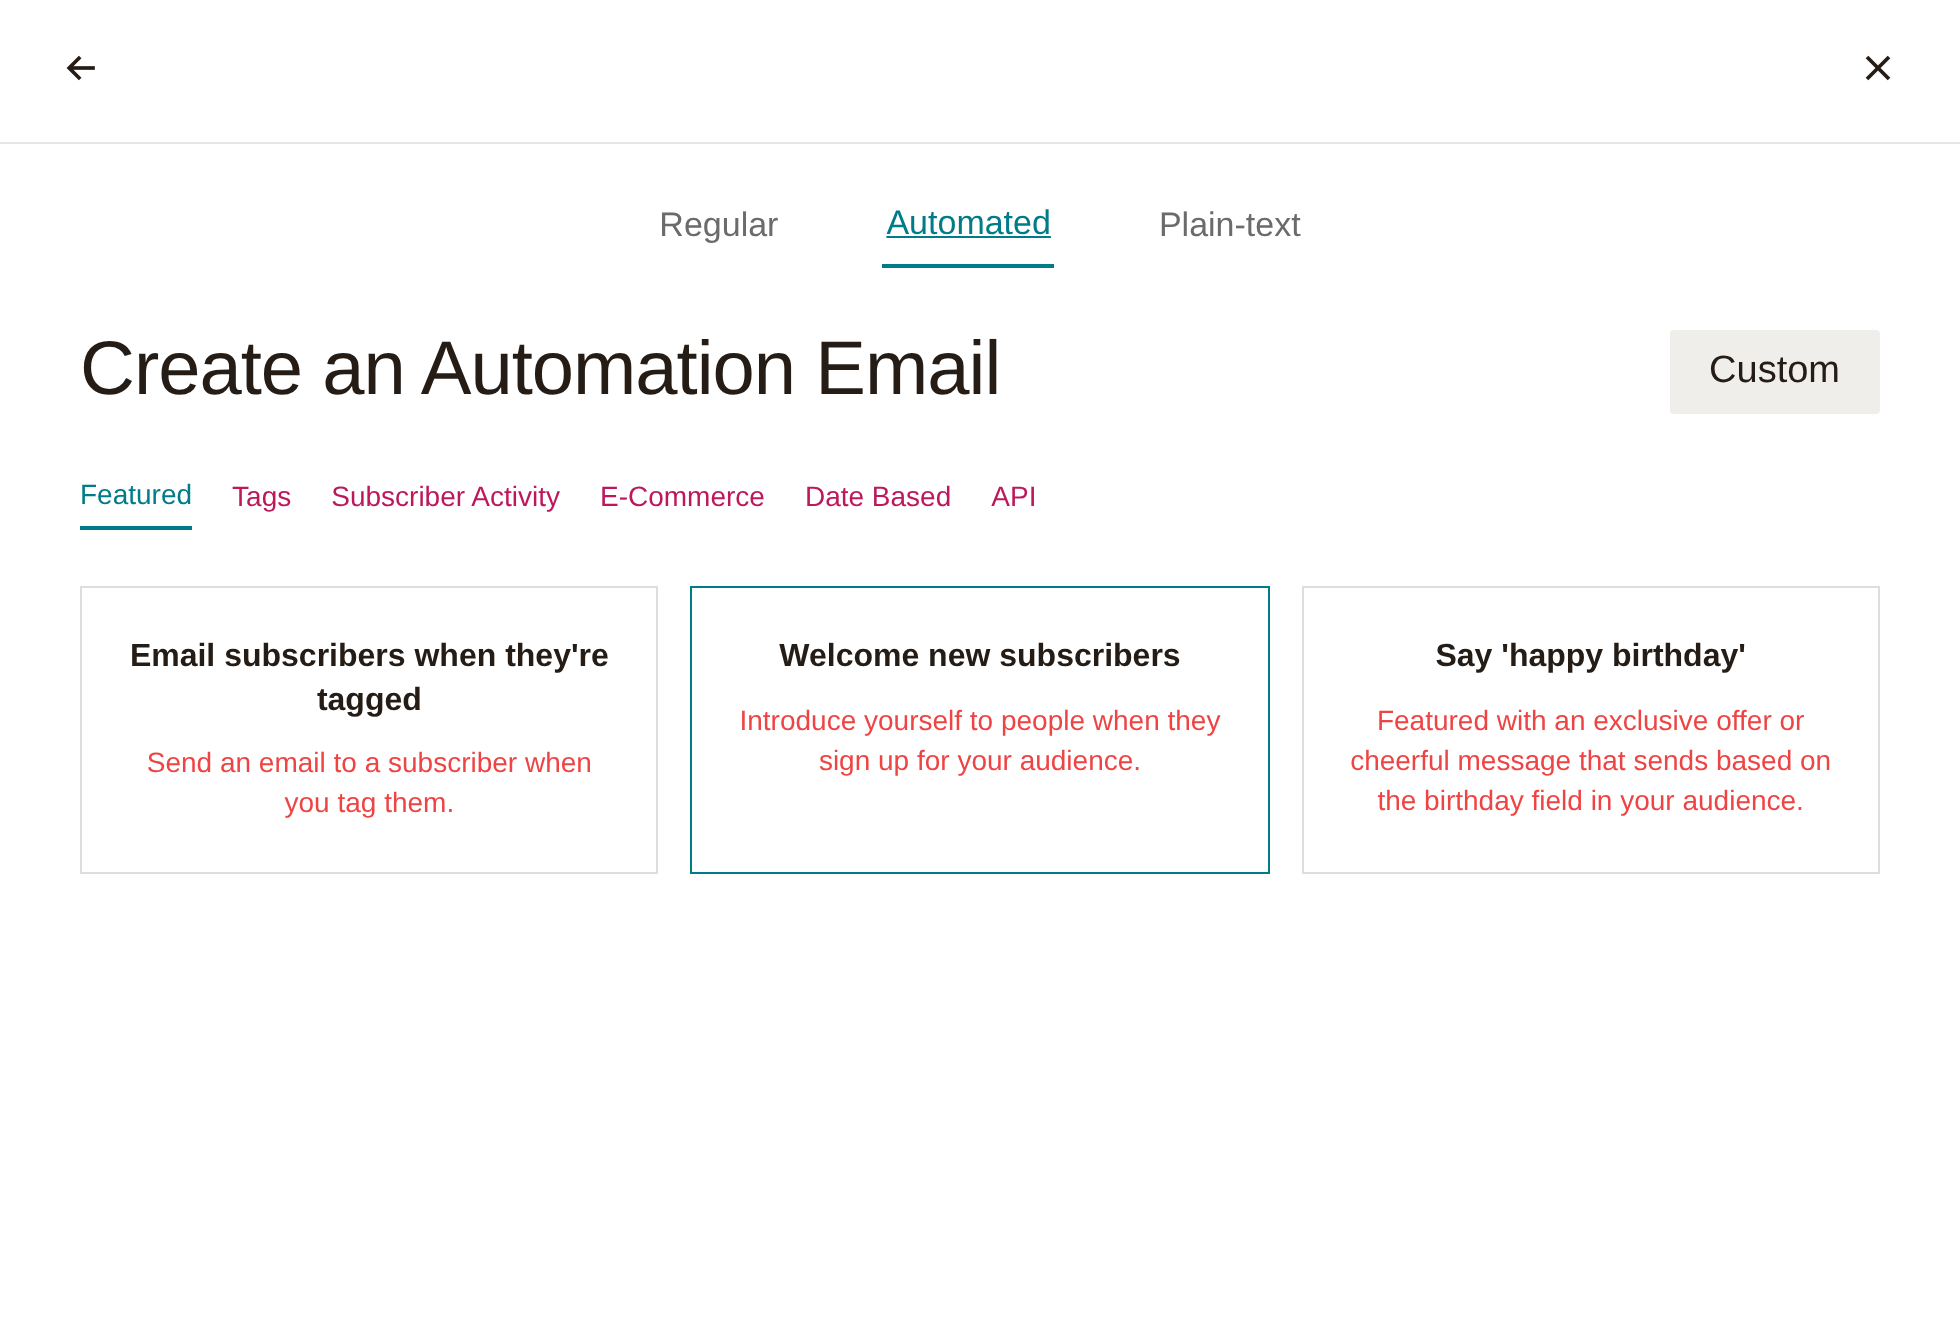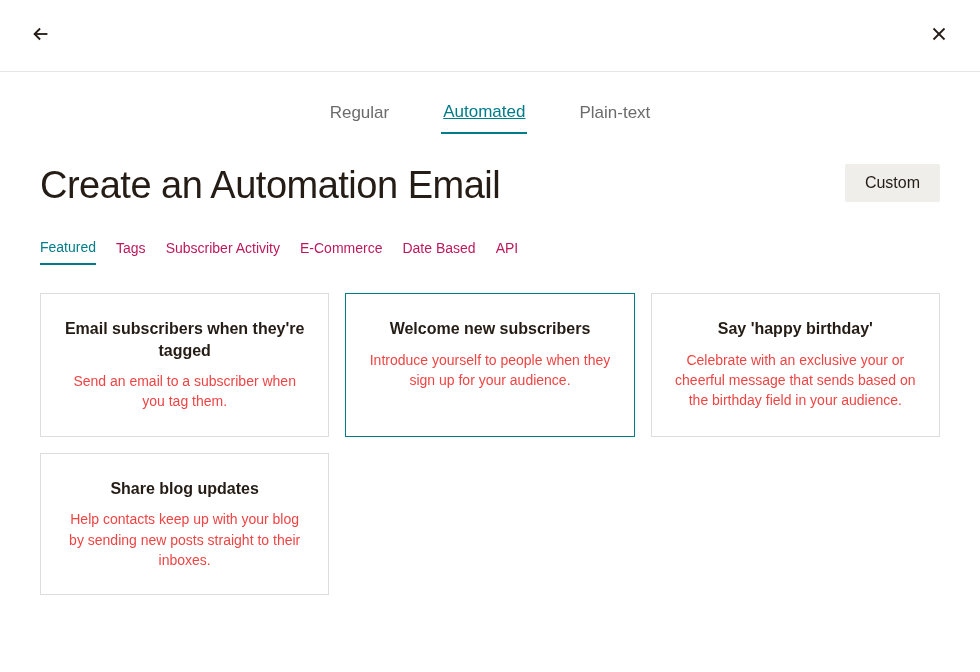--- a/index.html
+++ b/index.html
@@ -58,35 +58,35 @@
       color: #007c89;
       border-bottom: 2px solid #007c89;
       font-weight: 500;
       text-decoration: underline;
     }
     .content {
       padding: 30px 40px 0;
     }
     .title-row {
       display: flex;
-      align-items: flex-start;
+      align-items: center;
       justify-content: space-between;
       margin-bottom: 28px;
     }
     .page-title {
       font-size: 38px;
       font-weight: 500;
       letter-spacing: -0.5px;
       color: #241c15;
     }
     .custom-btn {
       background: #efeeea;
       border: none;
       padding: 10px 20px;
-      font-size: 16px;
+      font-size: 19px;
       font-weight: 500;
       color: #241c15;
       border-radius: 2px;
       cursor: pointer;
     }
     .tabs-secondary {
       display: flex;
       gap: 20px;
       margin-bottom: 28px;
     }
@@ -178,20 +178,16 @@
     <div class="card">
       <div class="card-title">Email subscribers when they're tagged</div>
       <div class="card-desc">Send an email to a subscriber when you tag them.</div>
     </div>
     <div class="card selected">
       <div class="card-title">Welcome new subscribers</div>
       <div class="card-desc">Introduce yourself to people when they sign up for your audience.</div>
     </div>
     <div class="card">
       <div class="card-title">Say 'happy birthday'</div>
-      <div class="card-desc">Celebrate with an exclusive your or cheerful message that sends based on the birthday field in your audience.</div>
-    </div>
-    <div class="card">
-      <div class="card-title">Share blog updates</div>
-      <div class="card-desc">Help contacts keep up with your blog by sending new posts straight to their inboxes.</div>
+      <div class="card-desc">Featured with an exclusive offer or cheerful message that sends based on the birthday field in your audience.</div>
     </div>
   </div>
 </div>
 
 </body></html>

